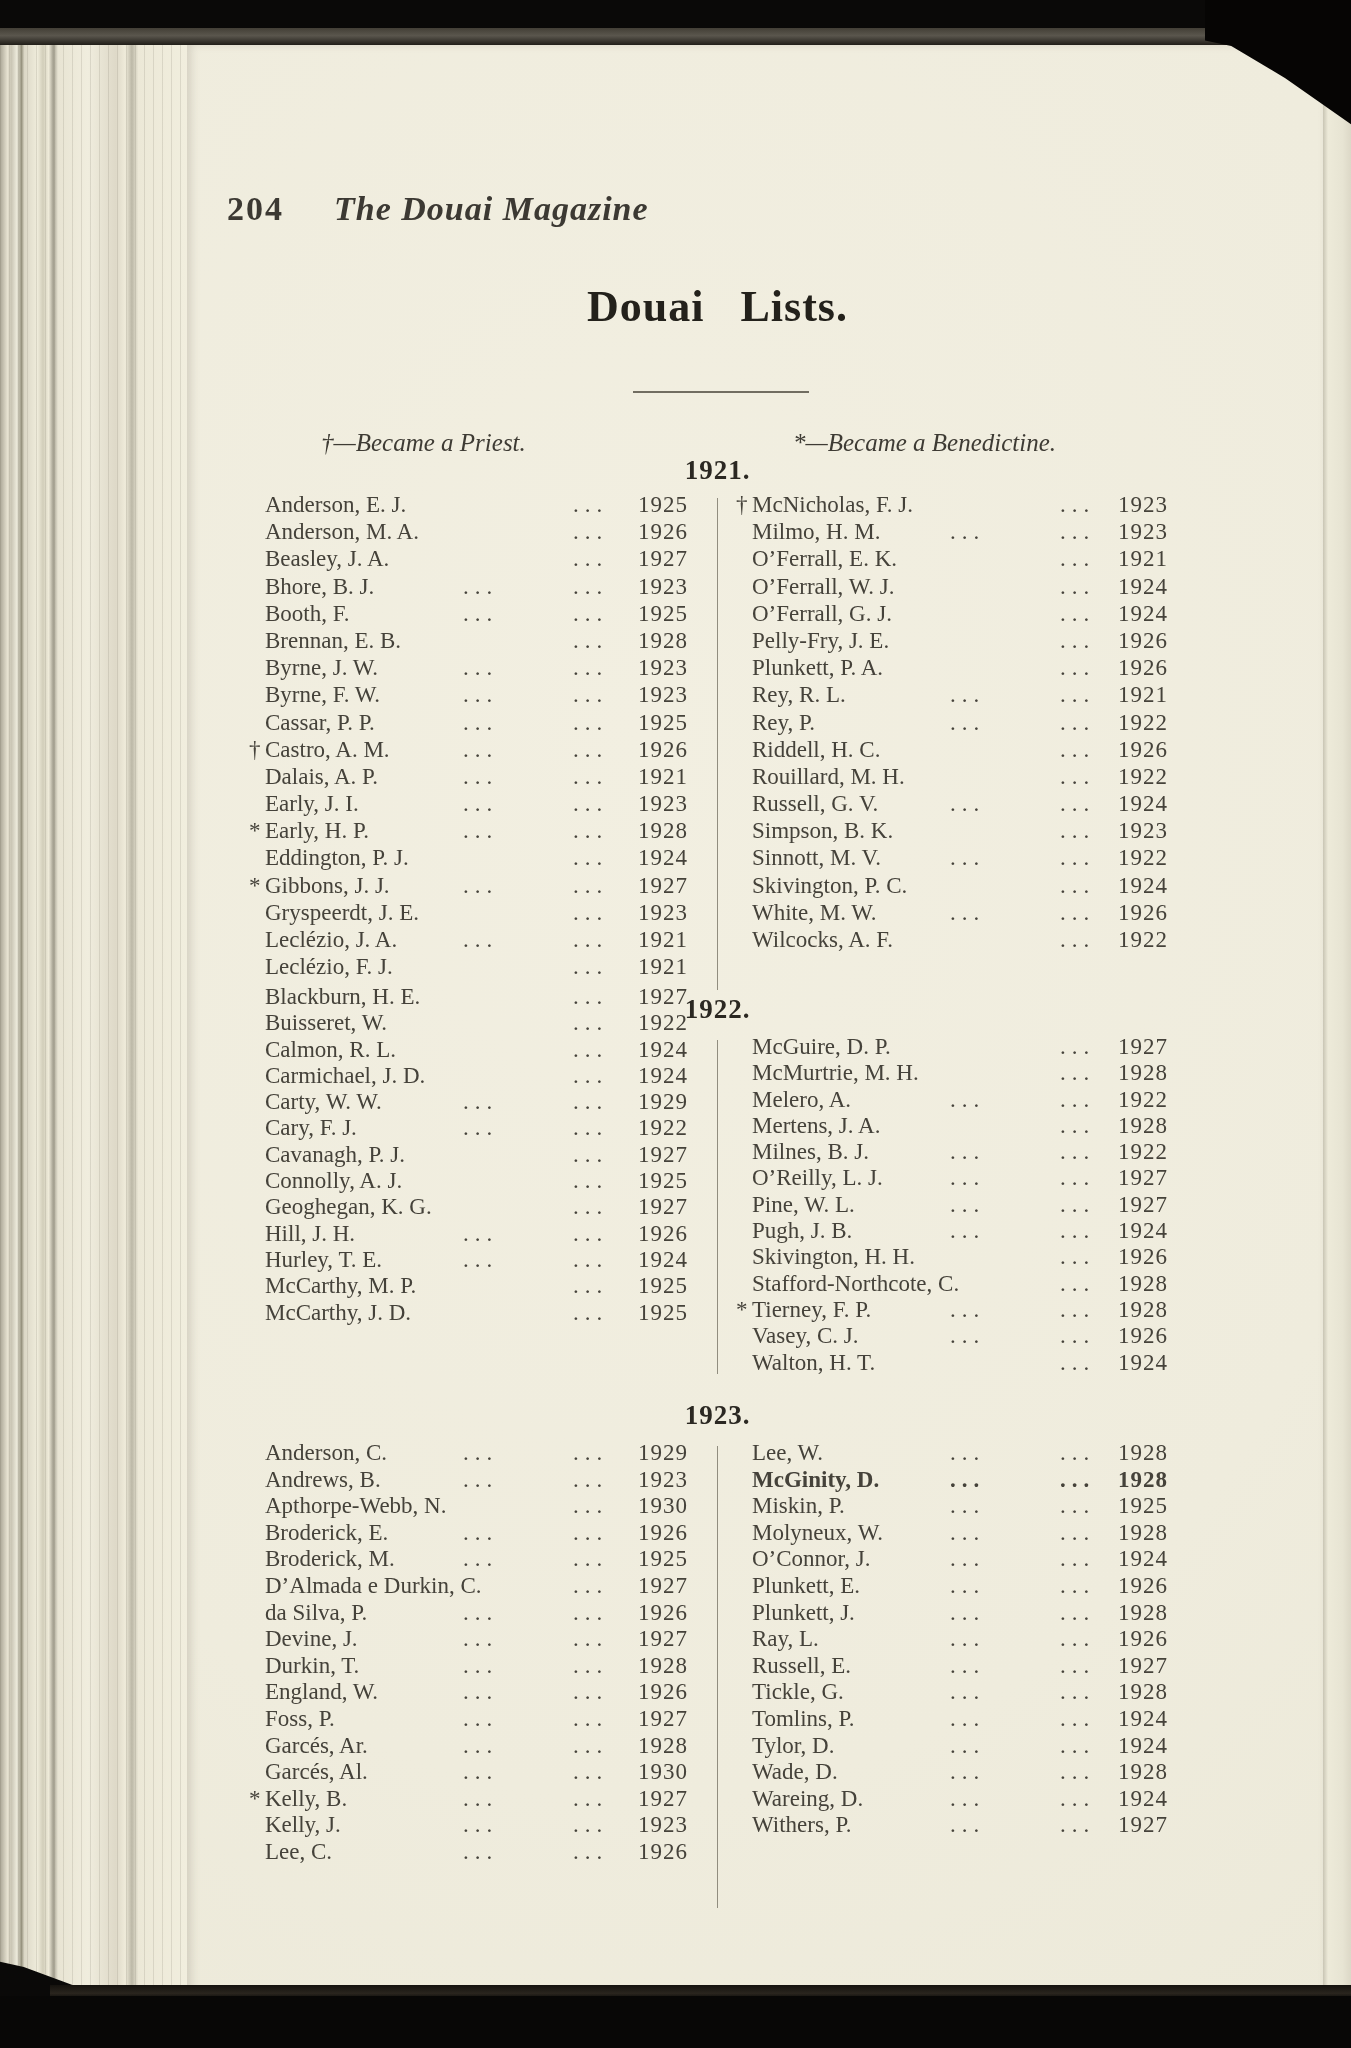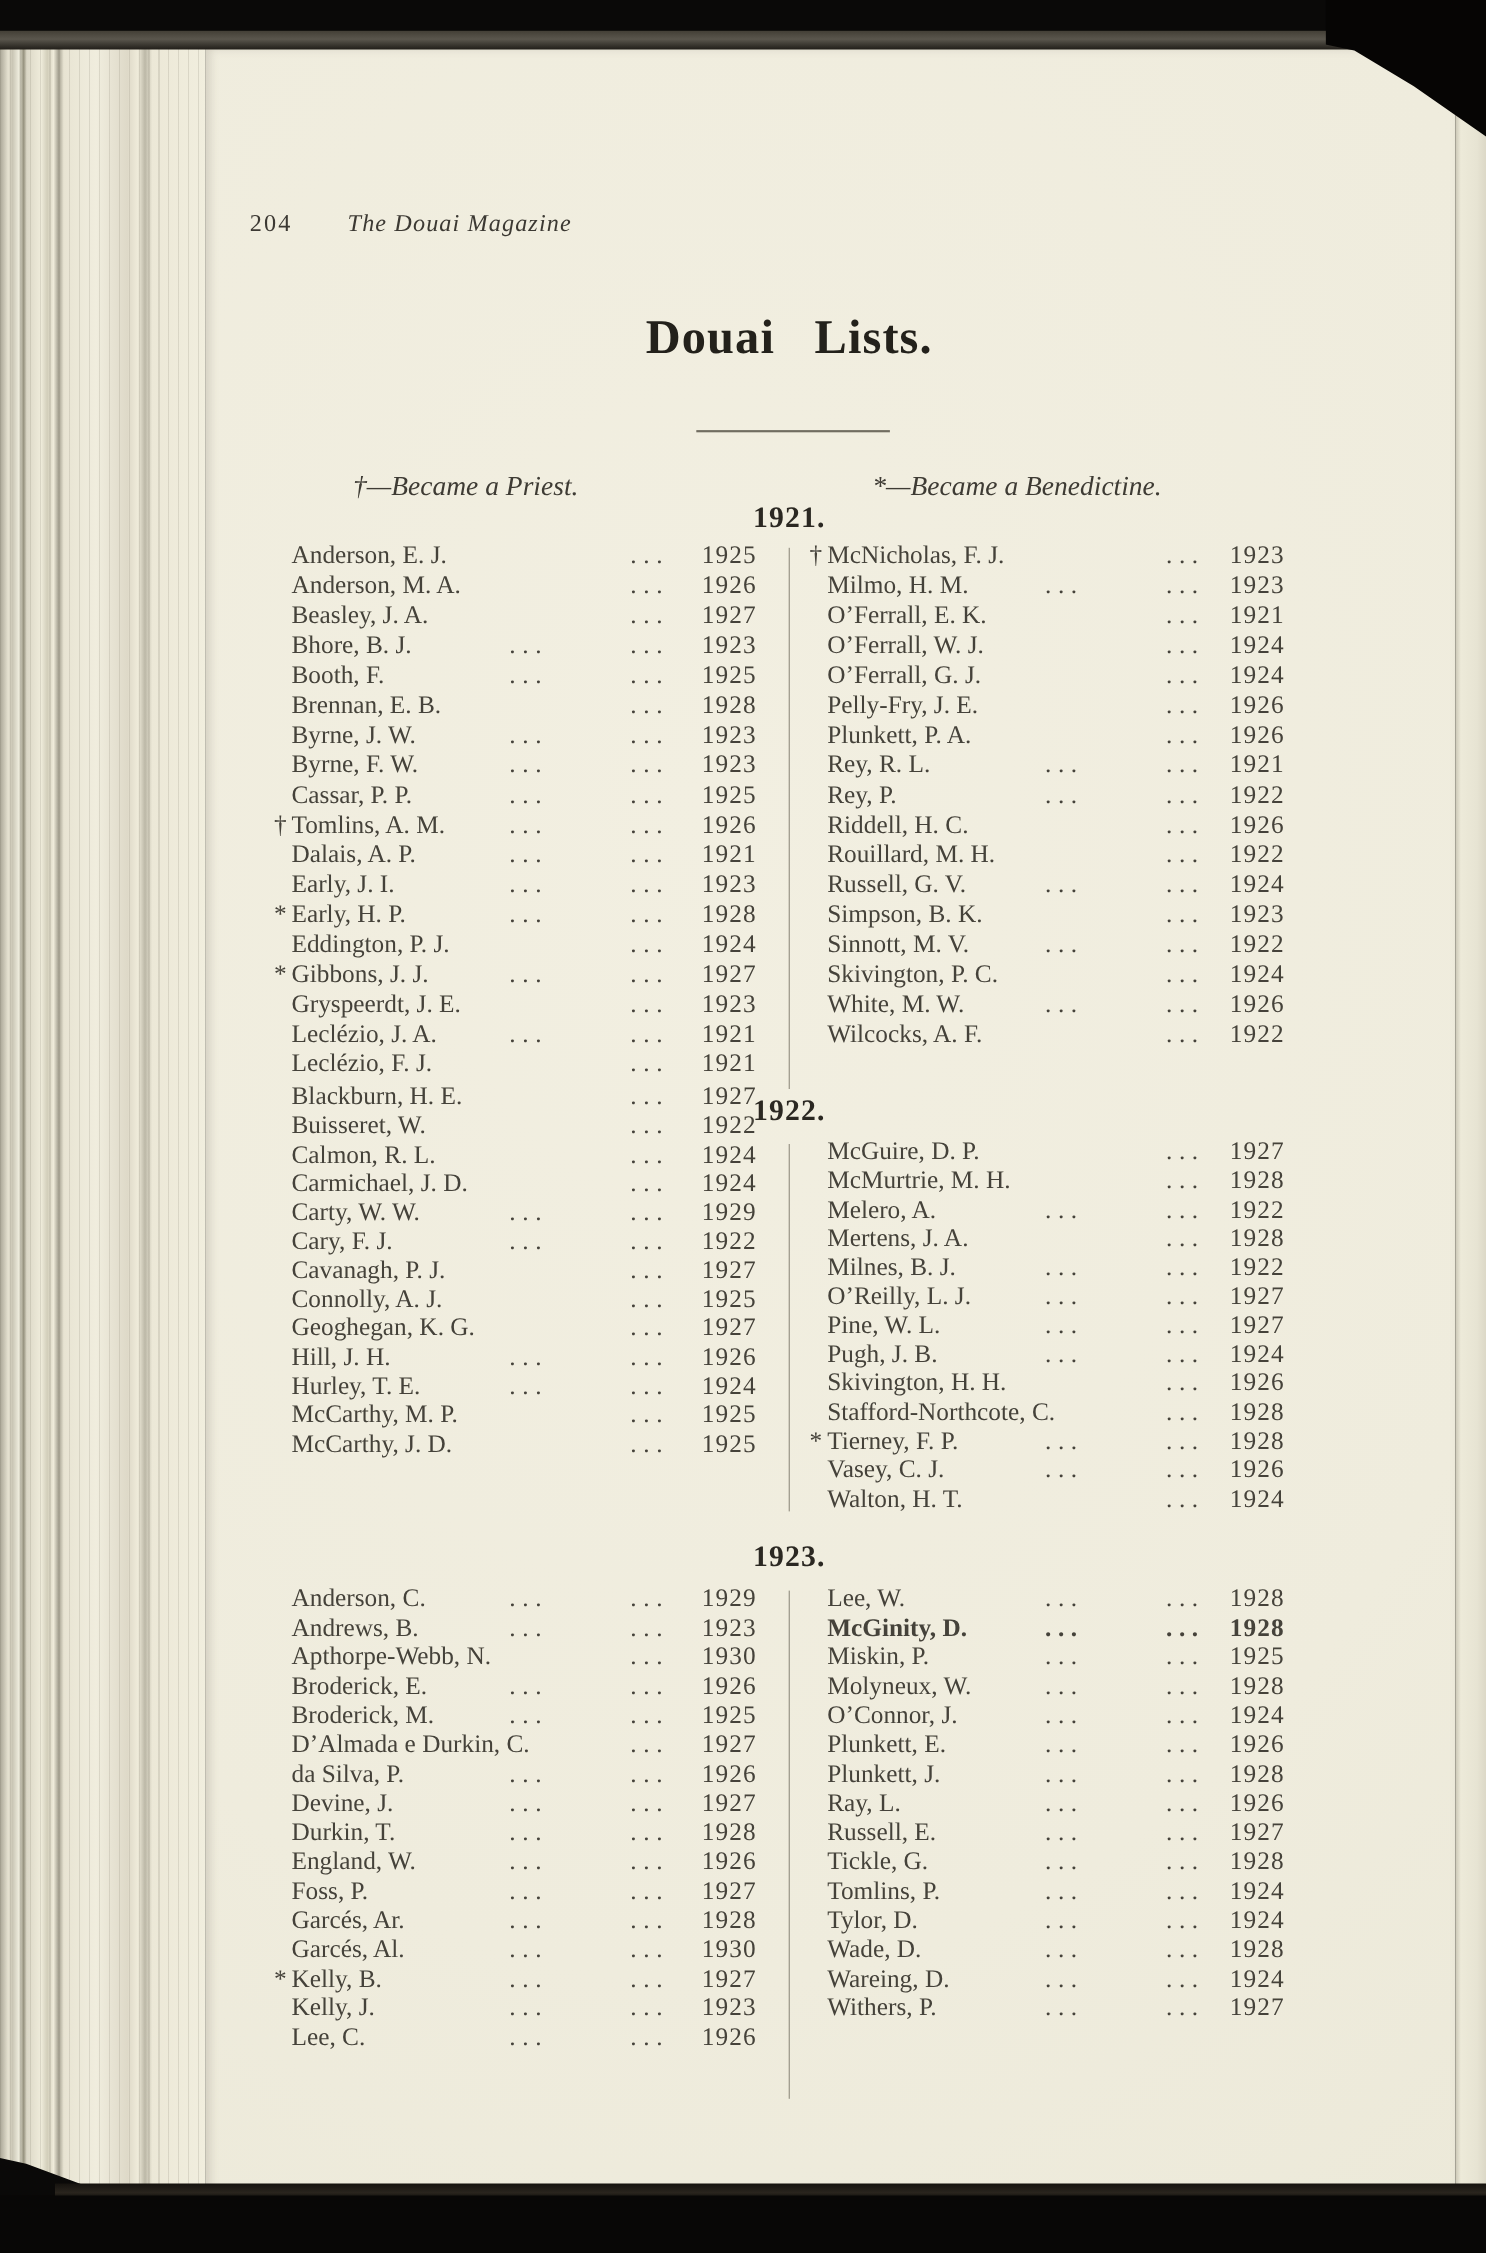--- a/index.html
+++ b/index.html
@@ -23,21 +23,21 @@
          box-shadow:inset 4px 0 8px rgba(130,125,110,.25);}
   .fold{position:absolute;left:1323px;top:44px;width:28px;height:1950px;
          background:linear-gradient(90deg,#c9c5b4 0,#edead9 18%,#e7e4d3 70%,#dcd8c7 100%);}
   .corner-black{position:absolute;left:1205px;top:0;width:146px;height:135px;background:#060504;
          clip-path:polygon(0 0,100% 0,100% 92%,55% 58%,18% 34%,0 30%);}
   .cover-bottom{position:absolute;left:0;top:1996px;width:1351px;height:52px;background:#080706;}
   .cover-bottom-band{position:absolute;left:50px;top:1985px;width:1301px;height:14px;
          background:linear-gradient(#15120e,#2a251e 60%,#0b0a08);}
 
   
-  .running-head{position:absolute;left:227px;top:190px;font-size:22px;color:#3c3933;}
+  .running-head{position:absolute;left:227px;top:190px;font-size:34px;color:#3c3933;font-weight:bold;}
   .running-head .pageno{margin-right:50px;letter-spacing:2px;}
   .running-head .rh{font-style:italic;letter-spacing:1px;}
   .page-title{position:absolute;left:265px;top:281px;width:905px;text-align:center;
          font-size:44px;font-weight:700;letter-spacing:1px;word-spacing:24px;color:#23211b;}
   .title-rule{position:absolute;left:633px;top:391px;width:176px;height:2px;background:#716d61;}
   .legend{position:absolute;left:265px;top:429px;width:905px;height:30px;
          font-style:italic;font-size:25px;color:#3e3b34;}
   .legend .lp{position:absolute;left:56px;white-space:nowrap;}
   .legend .lb{position:absolute;left:528px;white-space:nowrap;}
 
@@ -130,21 +130,21 @@
             <span class="yr">1923</span>
           </div>
           <div class="row" style="height: 27.2px;">
             <span class="n">Cassar, P. P.</span>
             <span class="md">...</span>
             <span class="ld">...</span>
             <span class="yr">1925</span>
           </div>
           <div class="row" style="height: 27.2px;">
             <span class="m">†</span>
-            <span class="n">Tomlins, A. M.</span>
+            <span class="n">Castro, A. M.</span>
             <span class="md">...</span>
             <span class="ld">...</span>
             <span class="yr">1926</span>
           </div>
           <div class="row" style="height: 27.2px;">
             <span class="n">Dalais, A. P.</span>
             <span class="md">...</span>
             <span class="ld">...</span>
             <span class="yr">1921</span>
           </div>

